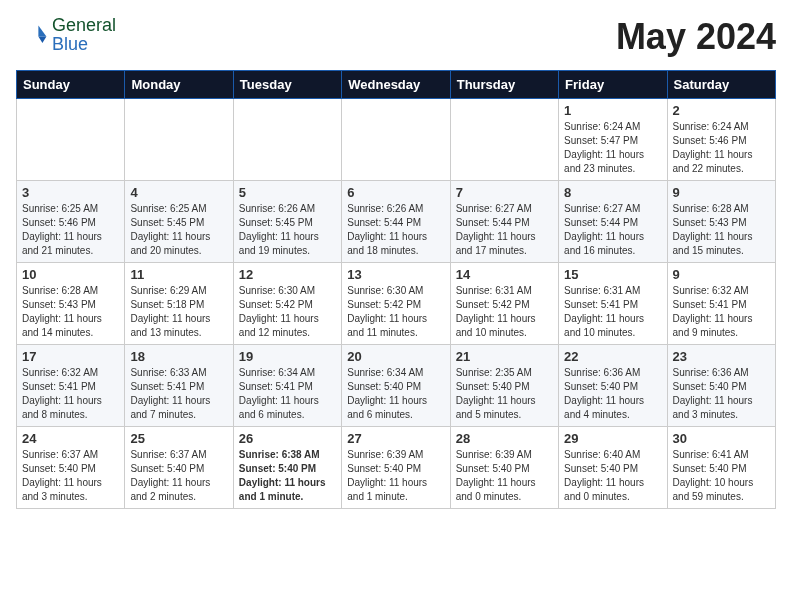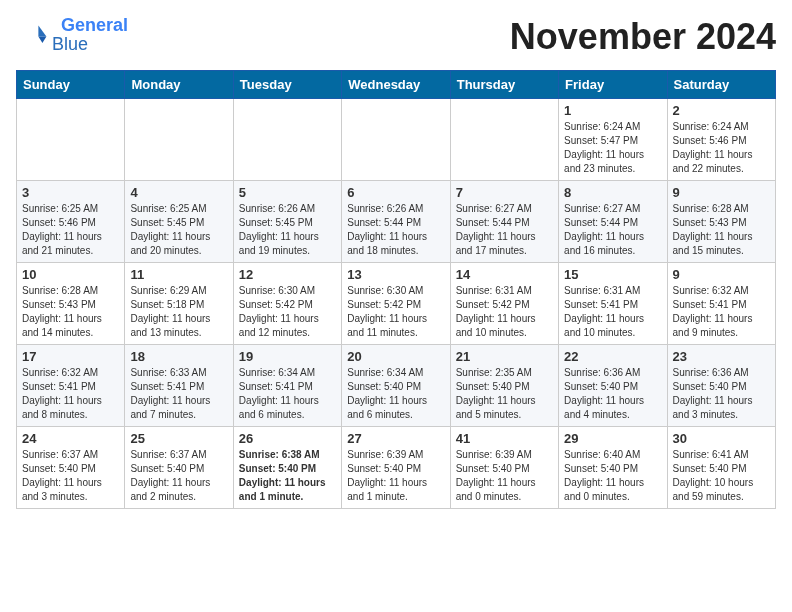--- a/index.html
+++ b/index.html
@@ -16,24 +16,23 @@
       align-items: flex-start;
       margin-bottom: 12px;
     }
     .logo {
       display: flex;
       align-items: center;
       gap: 4px;
     }
     .logo-text-general {
       font-size: 18px;
-      font-weight: bold;
-      color: #3b82f6;
+      font-weight: normal;
+      color: #14532d;
       line-height: 1;
-      margin-left: 9px;
     }
     .logo-text-blue {
       font-size: 18px;
       font-weight: normal;
       color: #2a6ebb;
       line-height: 1;
     }
     .logo-icon {
       width: 32px;
       height: 32px;
@@ -49,21 +48,21 @@
     .location-title {
       font-size: 16px;
       color: #555;
     }
     .calendar-table {
       width: 100%;
       border-collapse: collapse;
       table-layout: fixed;
     }
     .calendar-table th {
-      background-color: #0369a1;
+      background-color: #0f172a;
       color: #fff;
       text-align: left;
       padding: 6px 6px;
       font-size: 13px;
       font-weight: bold;
       border: 1px solid #1a5aab;
     }
     .calendar-table td {
       vertical-align: top;
       border: 1px solid #ccc;
@@ -102,21 +101,21 @@
       <polygon points="28,22 38,22 33,30" fill="#1a5aab"></polygon>
     </svg>
     <div>
       <div>
         <span class="logo-text-general">General</span><br>
         <span class="logo-text-blue">Blue</span>
       </div>
     </div>
   </div>
   <div class="title-area">
-    <div class="month-title">November 2024</div>
+    <div class="month-title">May 2024</div>
   </div>
 </div>
 
 <table class="calendar-table">
   <thead>
     <tr>
     <th>Sunday</th>
         <th>Monday</th>
         <th>Tuesday</th>
         <th>Wednesday</th>
@@ -296,21 +295,21 @@
 Sunset: 5:40 PM
 Daylight: 11 hours and 1 minute.</div>
         </td>
         <td>
           <span class="day-number">27</span>
           <div class="day-info" style="white-space: pre-line;">Sunrise: 6:39 AM
 Sunset: 5:40 PM
 Daylight: 11 hours and 1 minute.</div>
         </td>
         <td>
-          <span class="day-number">41</span>
+          <span class="day-number">28</span>
           <div class="day-info" style="white-space: pre-line;">Sunrise: 6:39 AM
 Sunset: 5:40 PM
 Daylight: 11 hours and 0 minutes.</div>
         </td>
         <td>
           <span class="day-number">29</span>
           <div class="day-info" style="white-space: pre-line;">Sunrise: 6:40 AM
 Sunset: 5:40 PM
 Daylight: 11 hours and 0 minutes.</div>
         </td>

